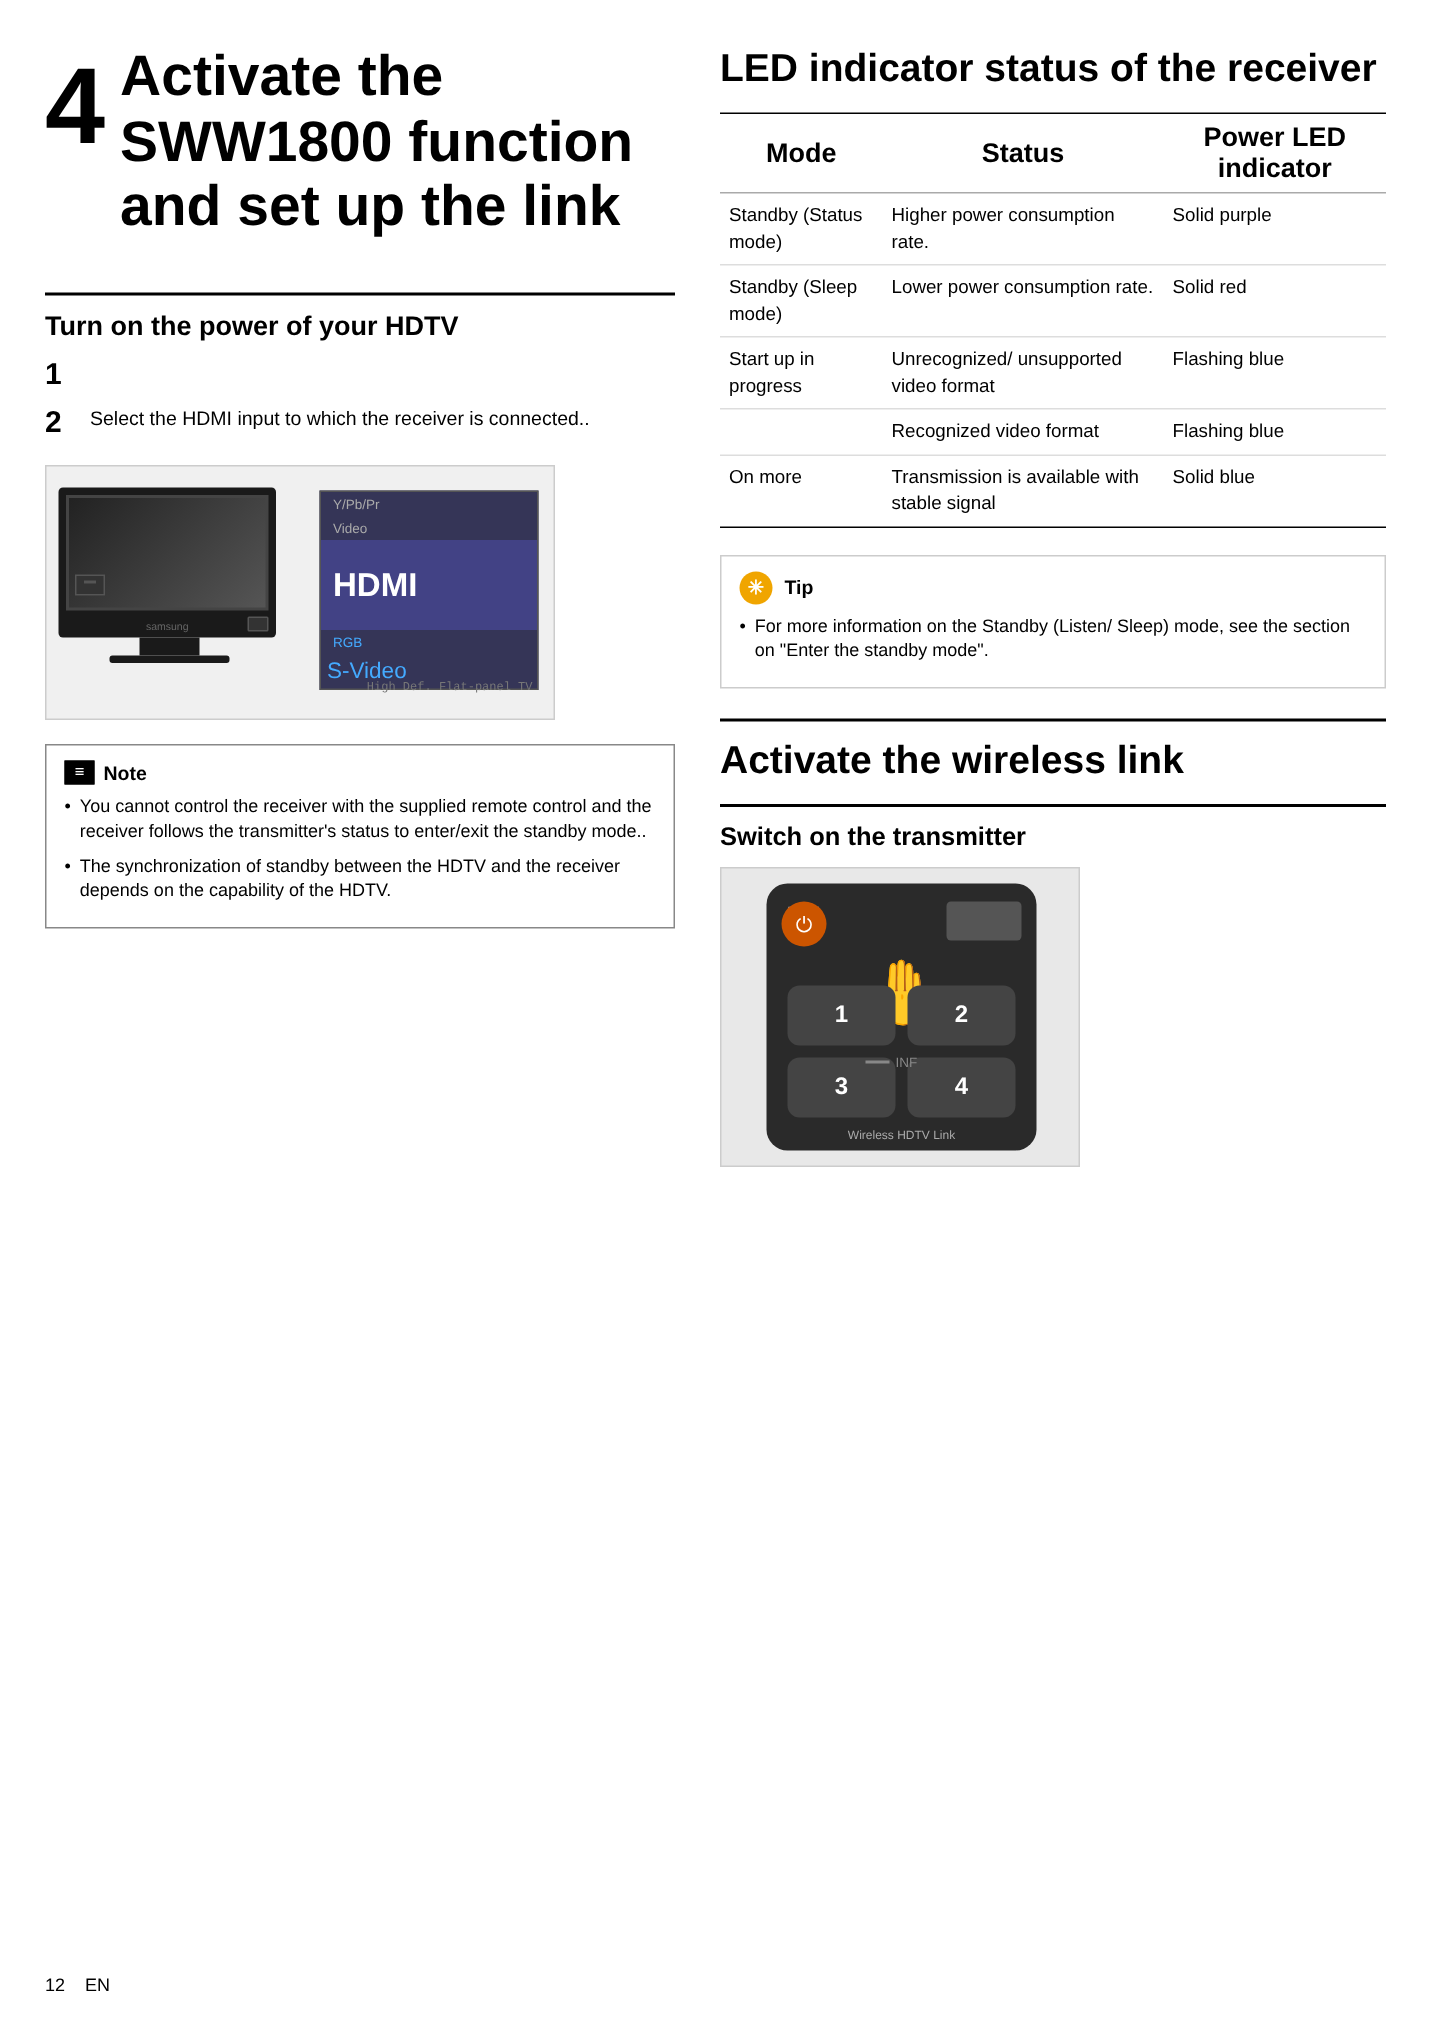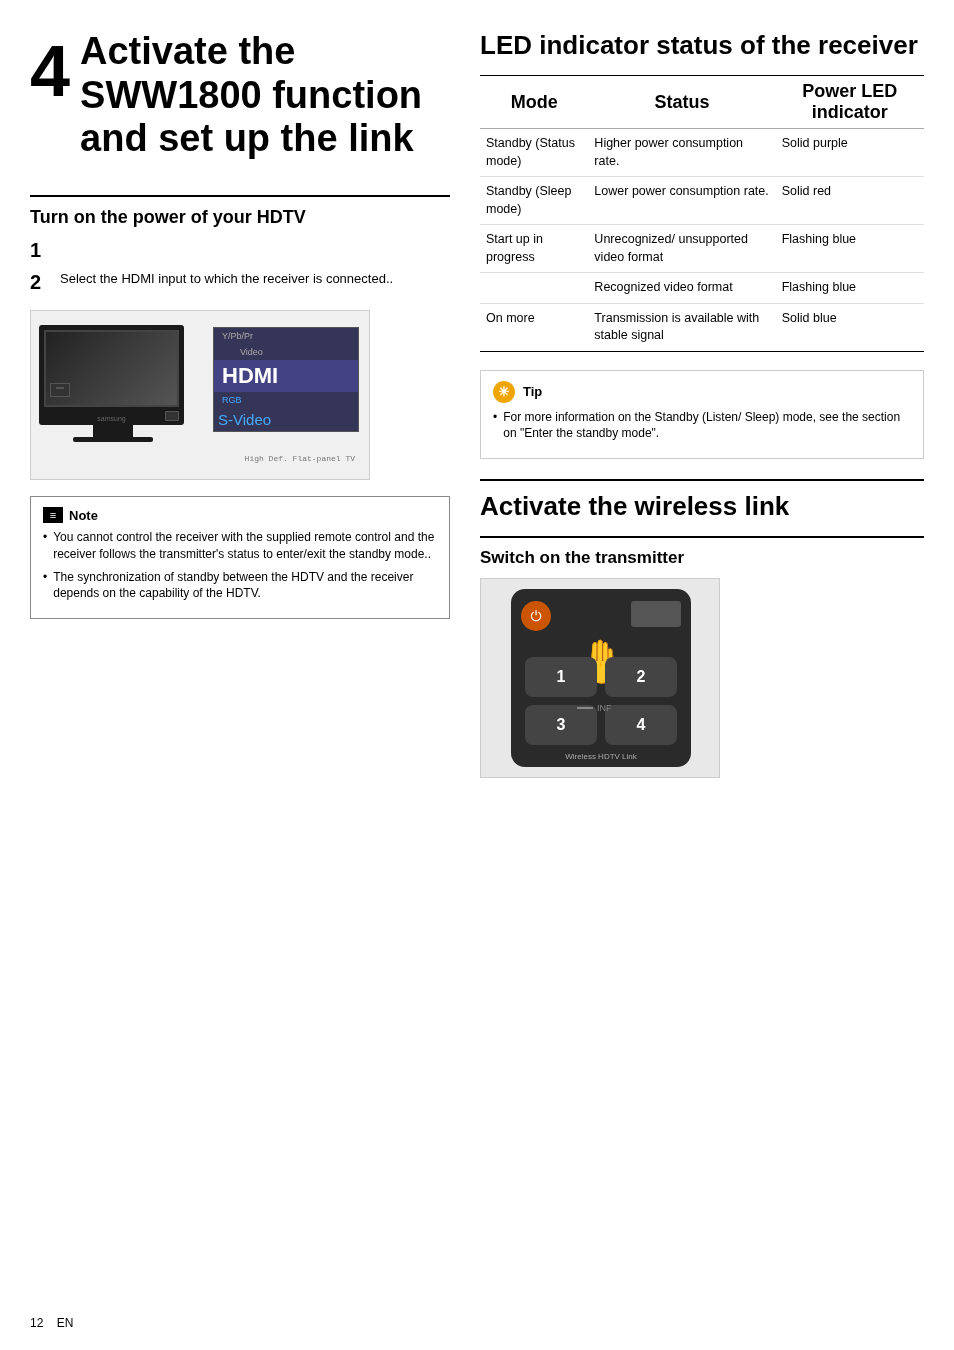--- a/index.html
+++ b/index.html
@@ -252,22 +252,22 @@
           </div>
         </div>
         <div style="position:absolute; bottom:3px; left:50%; transform:translateX(-50%); font-size:7px; color:#666;">samsung</div>
       </div>
 
       <div style="position:absolute; left:62px; top:114px; width:40px; height:12px; background:#1a1a1a;"></div>
       <div style="position:absolute; left:42px; top:126px; width:80px; height:5px; background:#1a1a1a; border-radius:2px;"></div>
 
       <div style="position:absolute; right:10px; top:16px; width:146px; background:rgba(20,20,60,0.85); border:1px solid #555; padding:0;">
         <div style="font-size:9px; color:#aaa; padding:3px 8px;">Y/Pb/Pr</div>
-        <div style="font-size:9px; color:#aaa; padding:3px 26px;">Video</div>
-        <div style="font-size:22px; font-weight:bold; color:#fff; padding:3px 8px; background:rgba(80,80,180,0.5);">HDMI</div>
+        <div style="font-size:9px; color:#aaa; padding:3px 8px;">Video</div>
+        <div style="font-size:22px; font-weight:bold; color:#fff; padding:17px 8px; background:rgba(80,80,180,0.5);">HDMI</div>
         <div style="font-size:9px; color:#4af; padding:3px 8px;">RGB</div>
         <div style="font-size:15px; color:#4af; padding:3px 4px;">S-Video</div>
       </div>
 
       <div style="position:absolute; left:134px; top:100px; width:14px; height:10px; background:#333; border:1px solid #555; border-radius:1px;"></div>
 
       <div style="position:absolute; bottom:16px; right:14px; font-size:8px; color:#777;font-family:Liberation Mono, monospace;">High Def. Flat-panel TV</div>
     </div>
 
     <div class="note-box">

